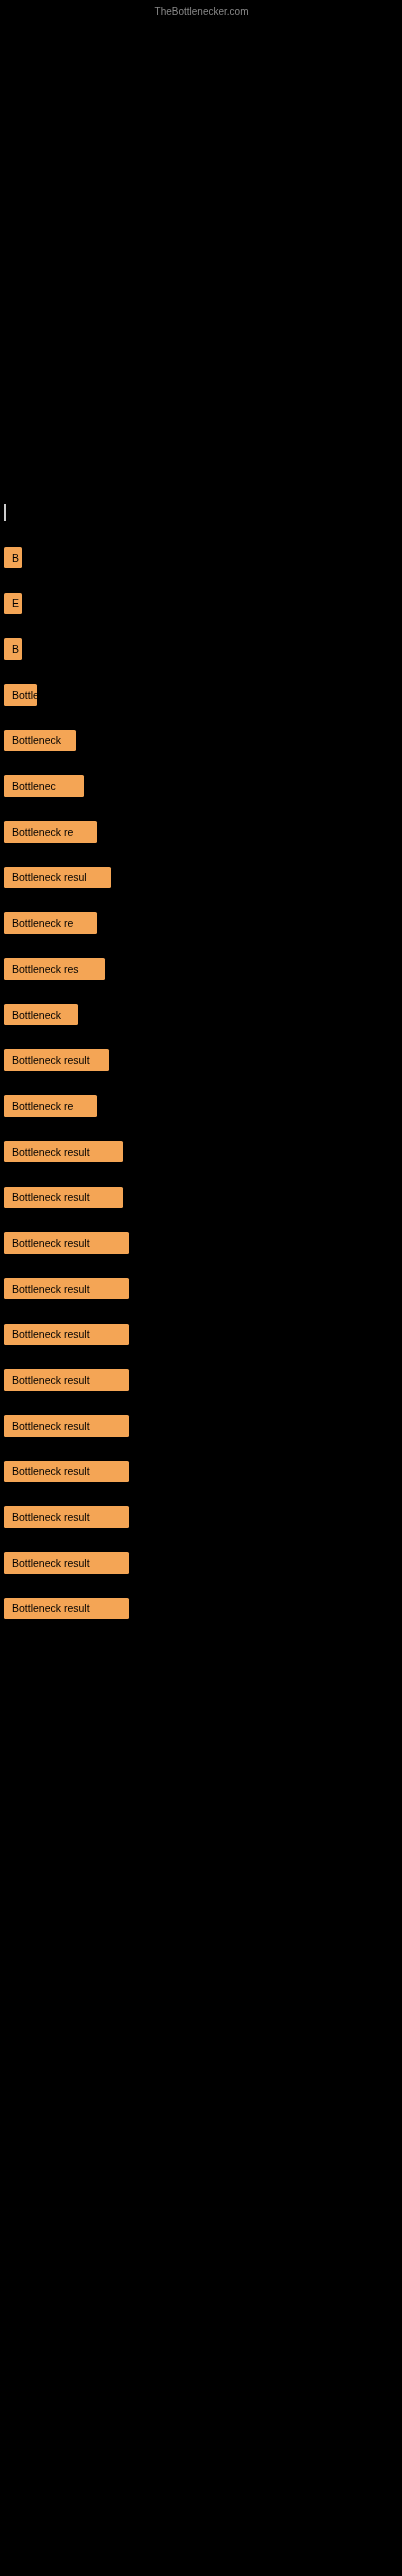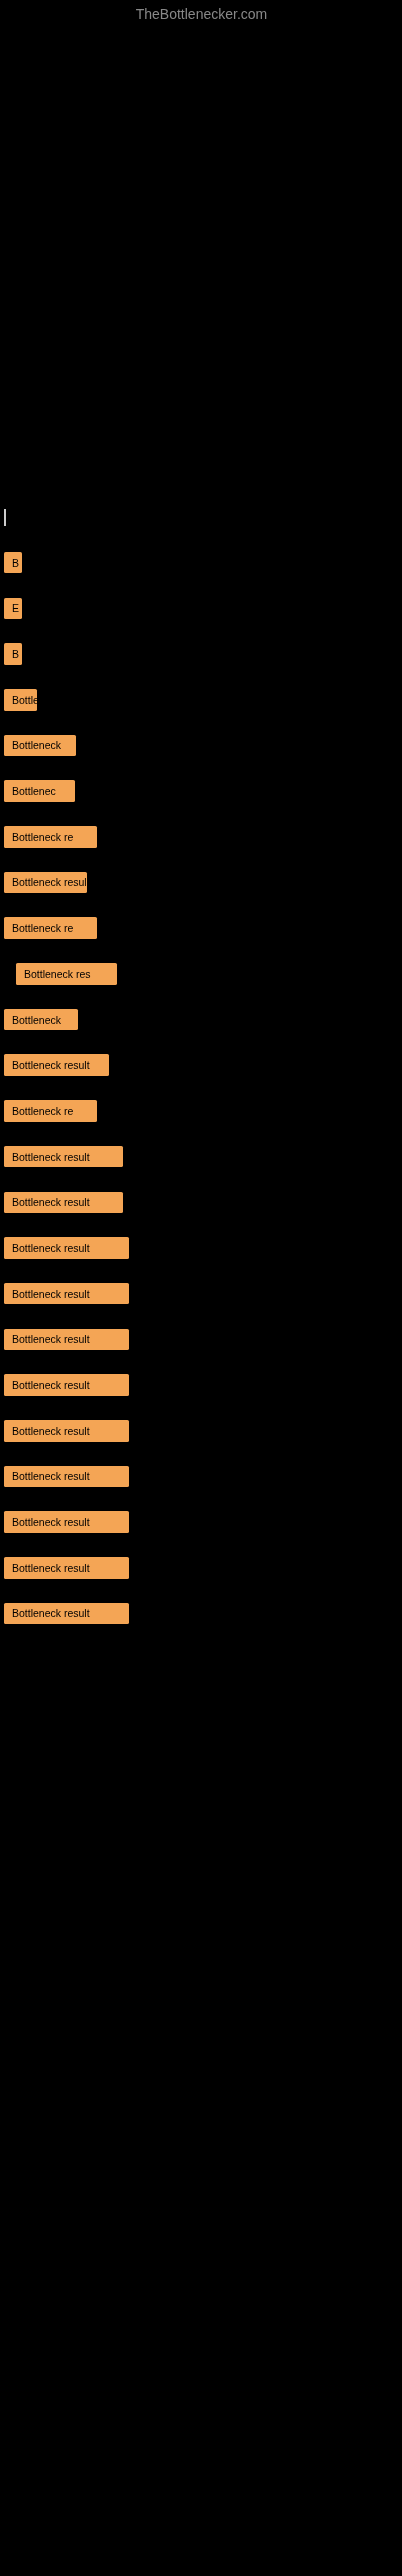--- a/index.html
+++ b/index.html
@@ -11,21 +11,21 @@
     body {
       background-color: #000000;
       width: 403px;
       min-height: 2576px;
       font-family: Arial, sans-serif;
       position: relative;
     }
 
     .site-title {
       color: #888888;
-      font-size: 14px;
+      font-size: 10px;
       text-align: center;
       padding-top: 6.4px;
       padding-bottom: 3.2px;
     }
 
     .result-item {
       display: block;
       margin: 4.8px 0;
       padding: 4.8px 8px;
       background-color: #f4a555;
@@ -36,25 +36,25 @@
       white-space: nowrap;
       overflow: hidden;
     }
 
     
     .result-item.w-tiny1 { width: 17.7px; margin-left: 4px; }
     .result-item.w-tiny2 { width: 17.7px; margin-left: 4px; }
     .result-item.w-tiny3 { width: 17.7px; margin-left: 4px; }
     .result-item.w-sm1   { width: 33px; margin-left: 4px; }
     .result-item.w-sm2   { width: 72px; margin-left: 4px; }
-    .result-item.w-sm3   { width: 71px; margin-left: 4px; }
+    .result-item.w-sm3   { width: 80px; margin-left: 4px; }
     .result-item.w-md1   { width: 93px; margin-left: 4px; }
-    .result-item.w-md2   { width: 83px; margin-left: 4px; }
+    .result-item.w-md2   { width: 107px; margin-left: 4px; }
     .result-item.w-md3   { width: 93px; margin-left: 4px; }
-    .result-item.w-md4   { width: 101px; margin-left: 16px; }
+    .result-item.w-md4   { width: 101px; margin-left: 4px; }
     .result-item.w-md5   { width: 74px; margin-left: 4px; }
     .result-item.w-md6   { width: 105px; margin-left: 4px; }
     .result-item.w-md7   { width: 93px; margin-left: 4px; }
     .result-item.w-lg1   { width: 119px; margin-left: 4px; }
     .result-item.w-lg2   { width: 119px; margin-left: 4px; }
     .result-item.w-lg3   { width: 125px; margin-left: 4px; }
     .result-item.w-lg4   { width: 125px; margin-left: 4px; }
     .result-item.w-lg5   { width: 125px; margin-left: 4px; }
     .result-item.w-lg6   { width: 125px; margin-left: 4px; }
     .result-item.w-xl1   { width: 125px; margin-left: 4px; }

